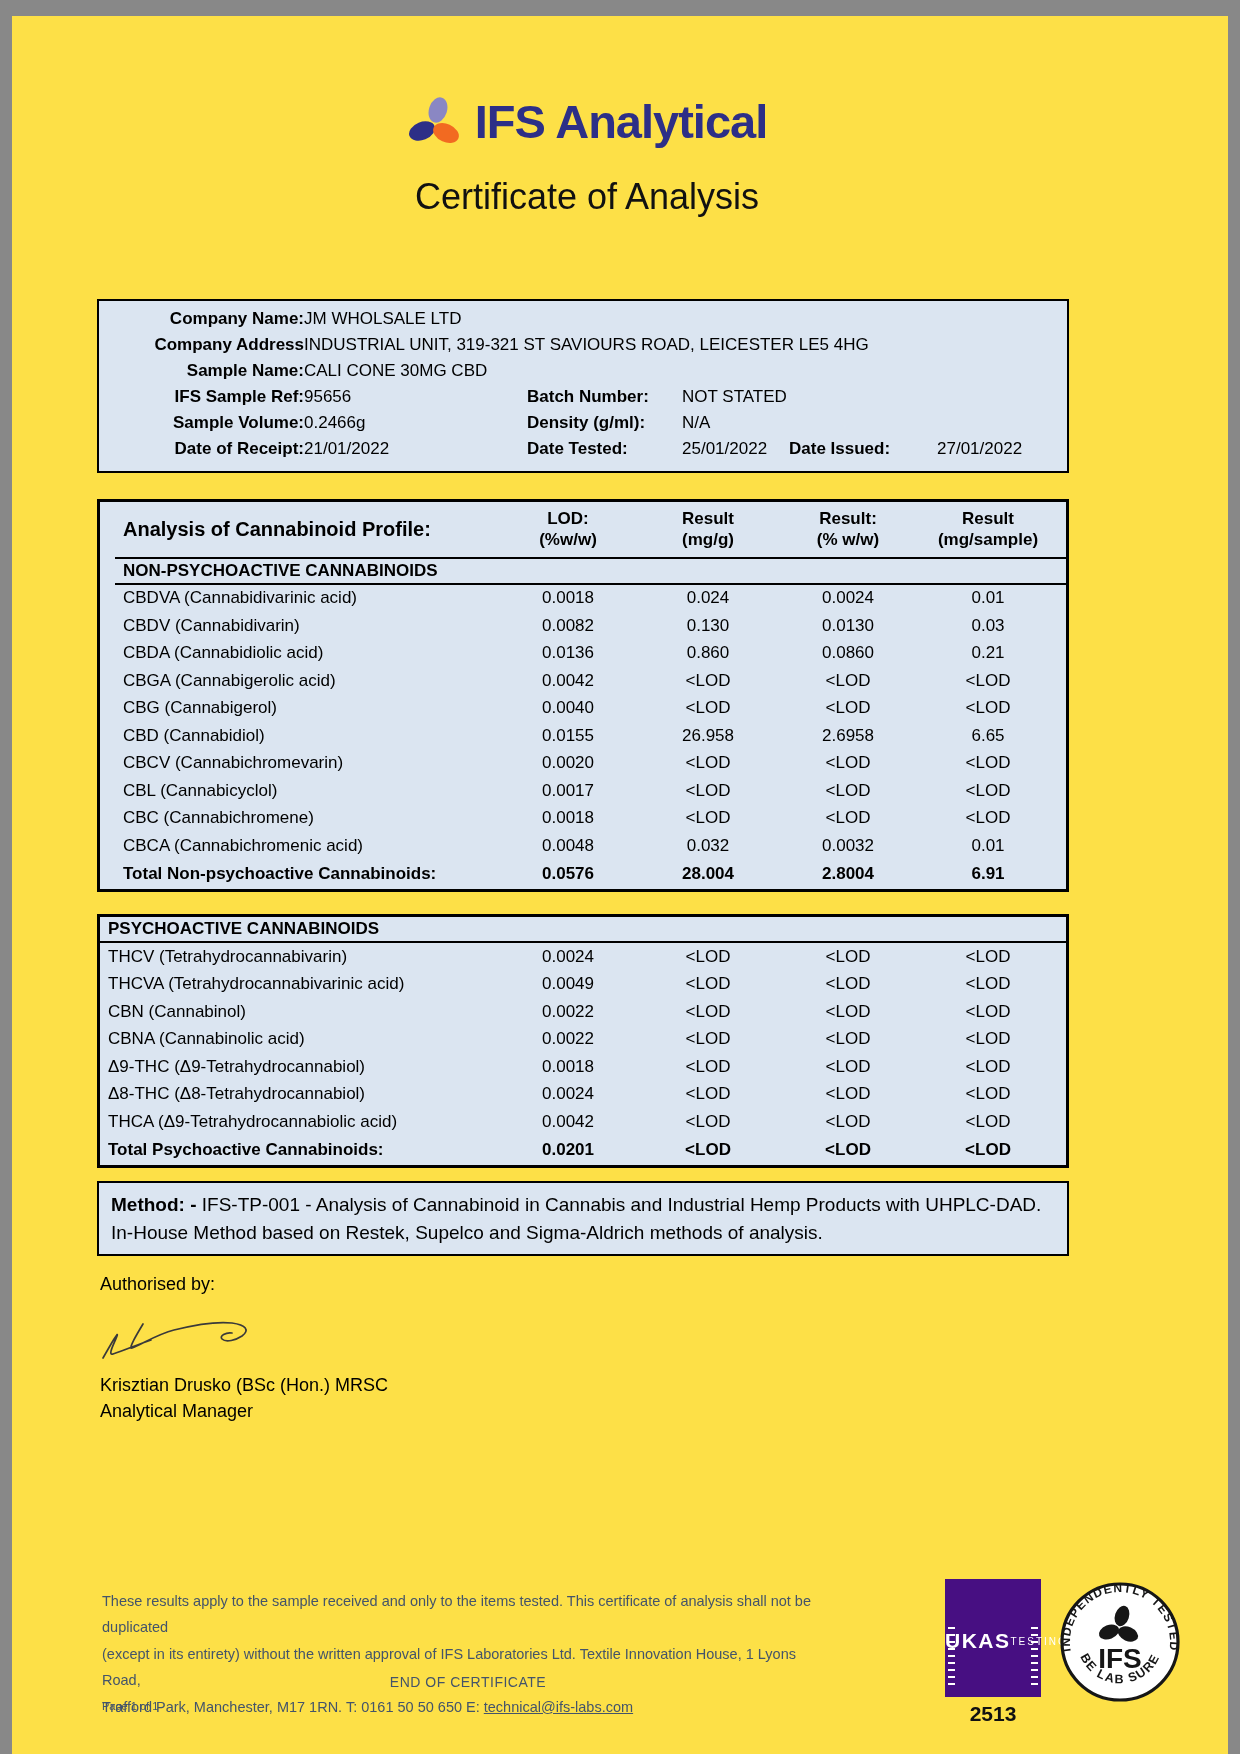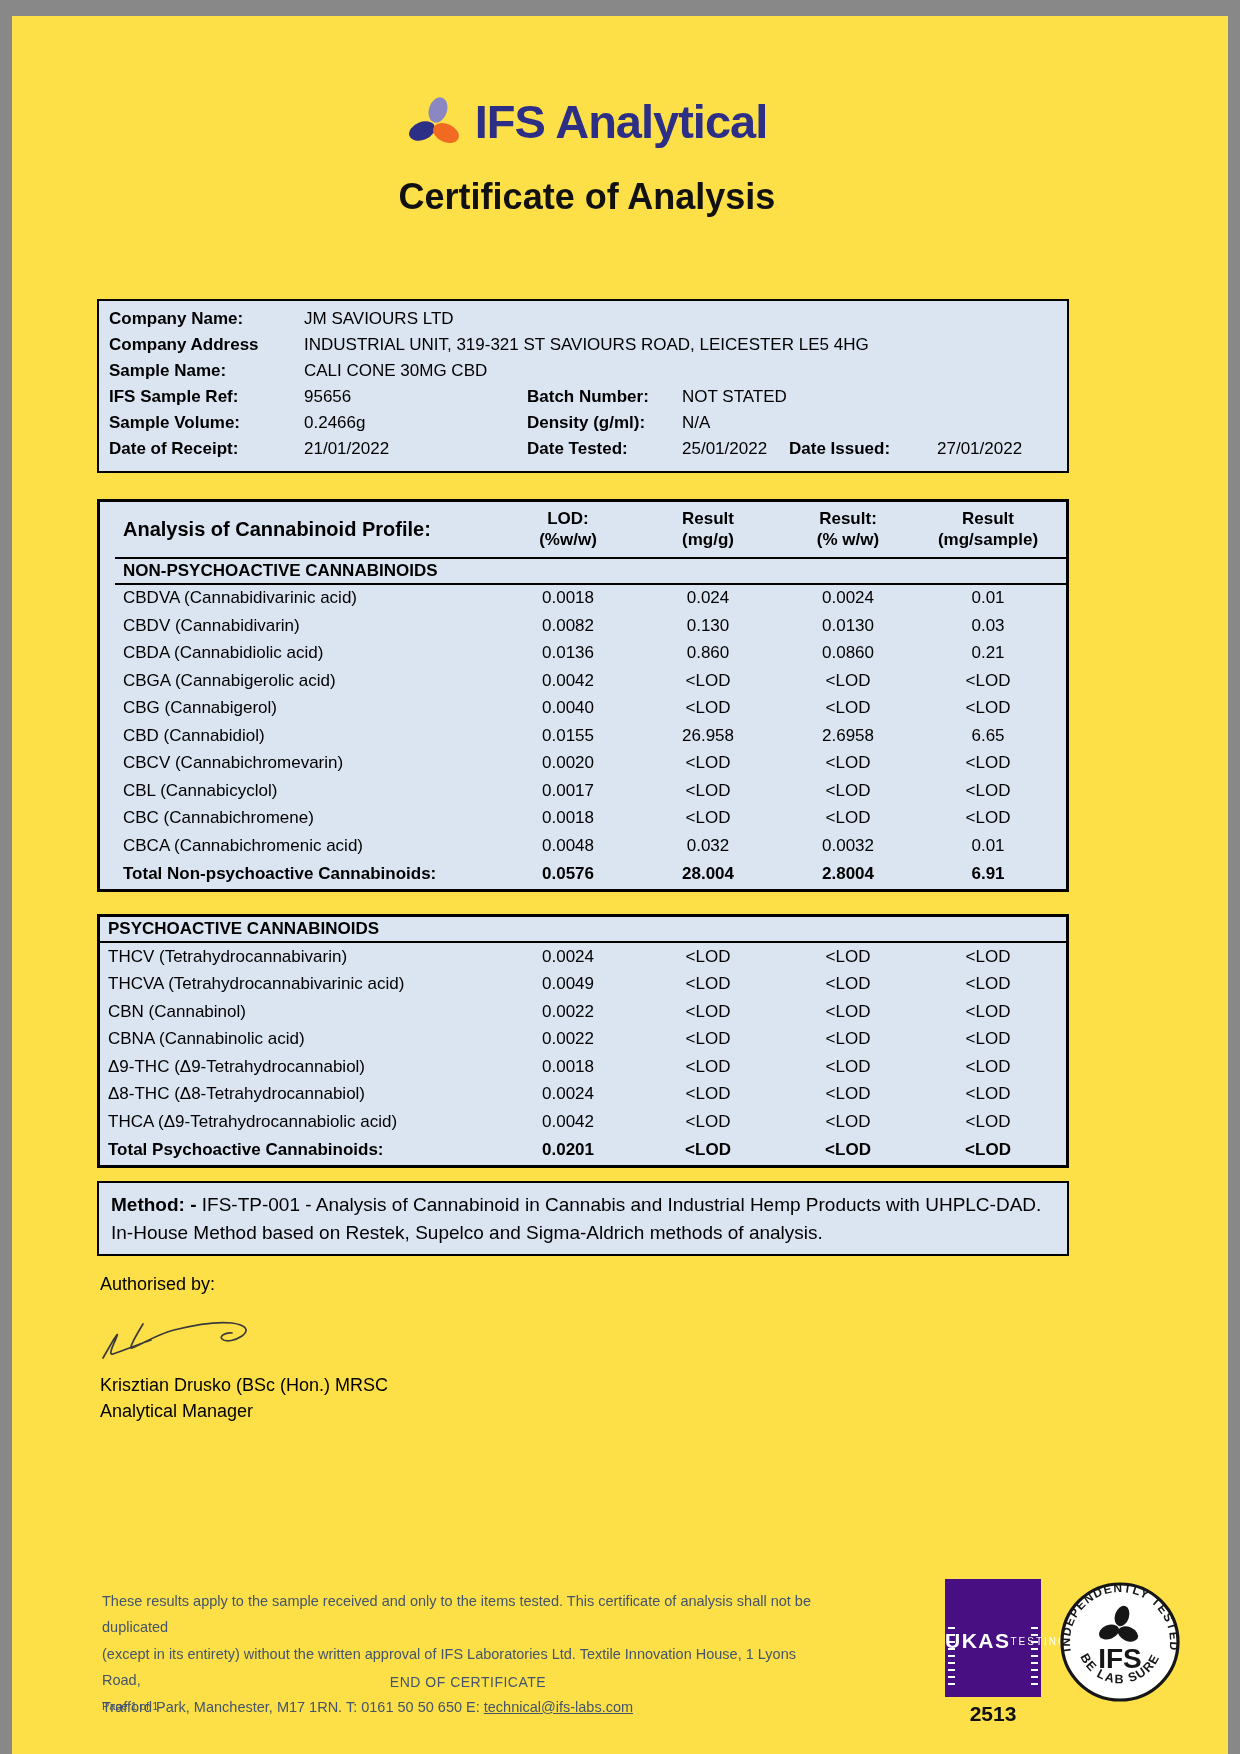--- a/index.html
+++ b/index.html
@@ -2,27 +2,27 @@
 <html><head>
 <meta charset="utf-8">
 <style>
   * { margin:0; padding:0; box-sizing:border-box; }
   body { background:#888; font-family:"Liberation Sans", sans-serif; }
   .page { position:relative; width:1216px; height:1754px; background:#fde047; margin:16px auto; overflow:hidden; color:#000; }
 
   
   .brand-row { position:absolute; top:78px; left:0; width:1150px; display:flex; justify-content:center; align-items:center; gap:10px; }
   .brand-text { font-size:47px; font-weight:bold; color:#2d2f87; letter-spacing:-1px; }
-  .doc-title { position:absolute; top:160px; left:0; width:1150px; text-align:center; font-size:36px; color:#111;font-weight:bold; }
+  .doc-title { position:absolute; top:160px; left:0; width:1150px; text-align:center; font-size:36px; color:#111; }
 
   
   .info-box { position:absolute; left:85px; top:283px; width:972px; background:#dbe5f1; border:2px solid #000; padding:8px 10px 6px 10px; font-size:17px; }
   .info-row { display:flex; align-items:baseline; height:26px; }
   .ilabel { font-weight:bold; }
-  .w-l1 { width:195px; flex:none; }
+  .w-l1 { width:195px; flex:none;text-align:right; }
   .w-v1 { width:223px; flex:none; }
   .w-l2 { width:155px; flex:none; font-weight:bold; }
   .w-v2 { width:107px; flex:none; }
   .w-l3 { width:148px; flex:none; font-weight:bold; }
 
   
   .atable { position:absolute; left:85px; width:972px; background:#dbe5f1; border:3px solid #000; font-size:17px; }
   .t1 { top:483px;padding-left:15px; }
   .t2 { top:898px; }
   .thead { display:flex; align-items:center; border-bottom:2px solid #000; padding:6px 8px; }
@@ -72,21 +72,21 @@
       <ellipse cx="15" cy="36" rx="13.5" ry="9" transform="rotate(-22 15 36)" fill="#2d2f87"></ellipse>
       <ellipse cx="39" cy="38" rx="13.5" ry="9" transform="rotate(24 39 38)" fill="#f26a21"></ellipse>
     </svg>
     <span class="brand-text">IFS Analytical</span>
   </div>
   <div class="doc-title">Certificate of Analysis</div>
 
   <div class="info-box">
     <div class="info-row">
       <span class="ilabel w-l1">Company Name:</span>
-      <span>JM SAVIOURS LTD</span>
+      <span>JM WHOLSALE LTD</span>
     </div>
     <div class="info-row">
       <span class="ilabel w-l1">Company Address</span>
       <span>INDUSTRIAL UNIT, 319-321 ST SAVIOURS ROAD, LEICESTER LE5 4HG</span>
     </div>
     <div class="info-row">
       <span class="ilabel w-l1">Sample Name:</span>
       <span>CALI CONE 30MG CBD</span>
     </div>
     <div class="info-row">

